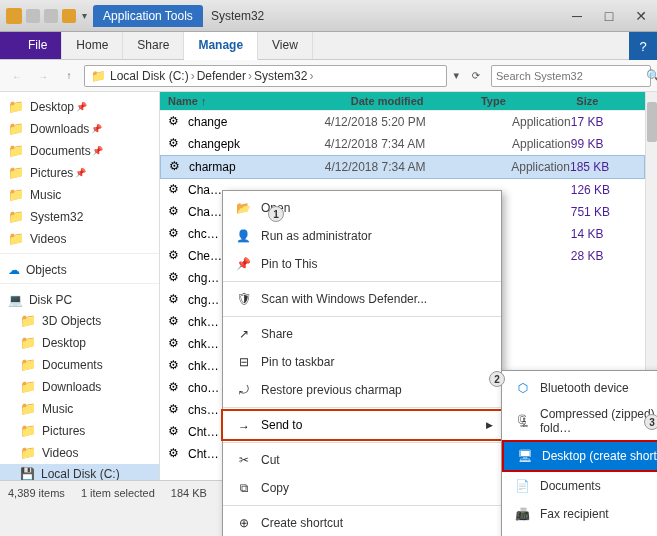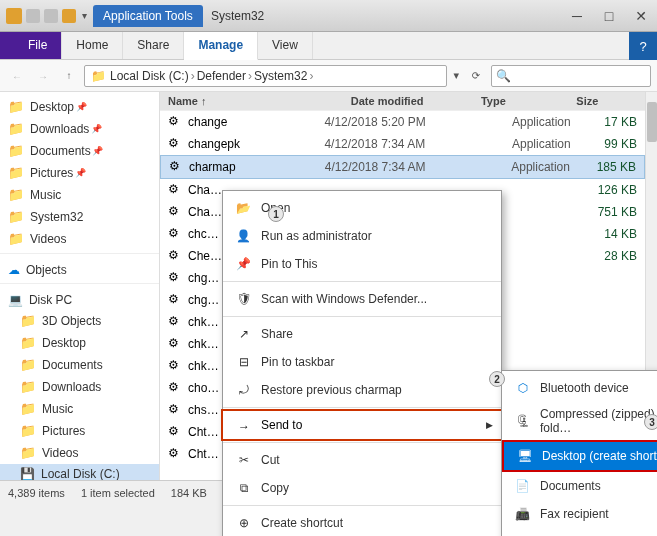--- a/index.html
+++ b/index.html
@@ -42,32 +42,32 @@
     
     .sidebar { width: 160px; background: white; border-right: 1px solid #ddd; overflow-y: auto; padding: 4px 0; }
     .sidebar-item { display: flex; align-items: center; padding: 3px 8px; cursor: pointer; font-size: 12px; color: #333; white-space: nowrap; }
     .sidebar-item.selected { background: #cce0f5; }
     .sidebar-item .item-icon { width: 16px; height: 16px; margin-right: 6px; flex-shrink: 0; }
     .folder-icon { color: #e6a817; font-size: 13px; }
     .pin-icon { color: #888; font-size: 9px; margin-left: 2px; }
 
     
     .file-list { flex: 1; background: white; overflow-y: auto; }
-    .file-list-header { display: flex; padding: 3px 8px; border-bottom: 1px solid #eee; background: #e5e5e5; font-size: 11px; color: #444; font-weight: 600; }
+    .file-list-header { display: flex; padding: 3px 8px; border-bottom: 1px solid #eee; background: #14b8a6; font-size: 11px; color: #444; font-weight: 600; }
     .col-name { width: 160px; }
     .col-date { width: 150px; margin-left: 44px; }
     .col-type { width: 110px; }
     .col-size { width: 70px; }
     .file-row { display: flex; align-items: center; padding: 3px 8px; font-size: 12px; cursor: pointer; }
     .file-row.selected { background: #cce0f5; border: 1px solid #99c0e0; }
     .file-icon { width: 16px; height: 16px; margin-right: 4px; flex-shrink: 0; }
     .file-name { width: 144px; overflow: hidden; text-overflow: ellipsis; white-space: nowrap; }
     .file-date { width: 150px; color: #555; }
     .file-type { width: 110px; color: #555; text-align: right; }
-    .file-size { width: 70px; color: #14532d; text-align: right; }
+    .file-size { width: 70px; color: #4c1d95; text-align: left; }
 
     
     .status-bar { height: 24px; background: #f0f0f0; border-top: 1px solid #ccc; display: flex; align-items: center; padding: 0 8px; font-size: 11px; color: #444; gap: 16px; }
     .status-right { margin-left: auto; display: flex; gap: 4px; }
     .view-btn { width: 18px; height: 18px; display: flex; align-items: center; justify-content: center; cursor: pointer; border: 1px solid transparent; }
     .view-btn.active { border-color: #aaa; background: #ddd; }
 
     
     .context-menu {
       position: absolute;
@@ -158,20 +158,21 @@
     <span class="path-part">Local Disk (C:)</span>
     <span class="path-sep"> › </span>
     <span class="path-part">Defender</span>
     <span class="path-sep"> › </span>
     <span class="path-part">System32</span>
     <span class="path-sep"> ›</span>
   </div>
   <div style="color:#555;font-size:11px;padding:0 2px;">▾</div>
   <div class="nav-btn">⟳</div>
   <div class="search-box">
+    <input type="text" placeholder="Search System32" style="">
     <div class="search-icon-wrap">🔍</div>
   </div>
 </div>
 
 <div class="main-layout">
 
   <div class="sidebar">
     <div class="sidebar-item">
       <span class="item-icon folder-icon">📁</span>
       <span>Desktop</span>

